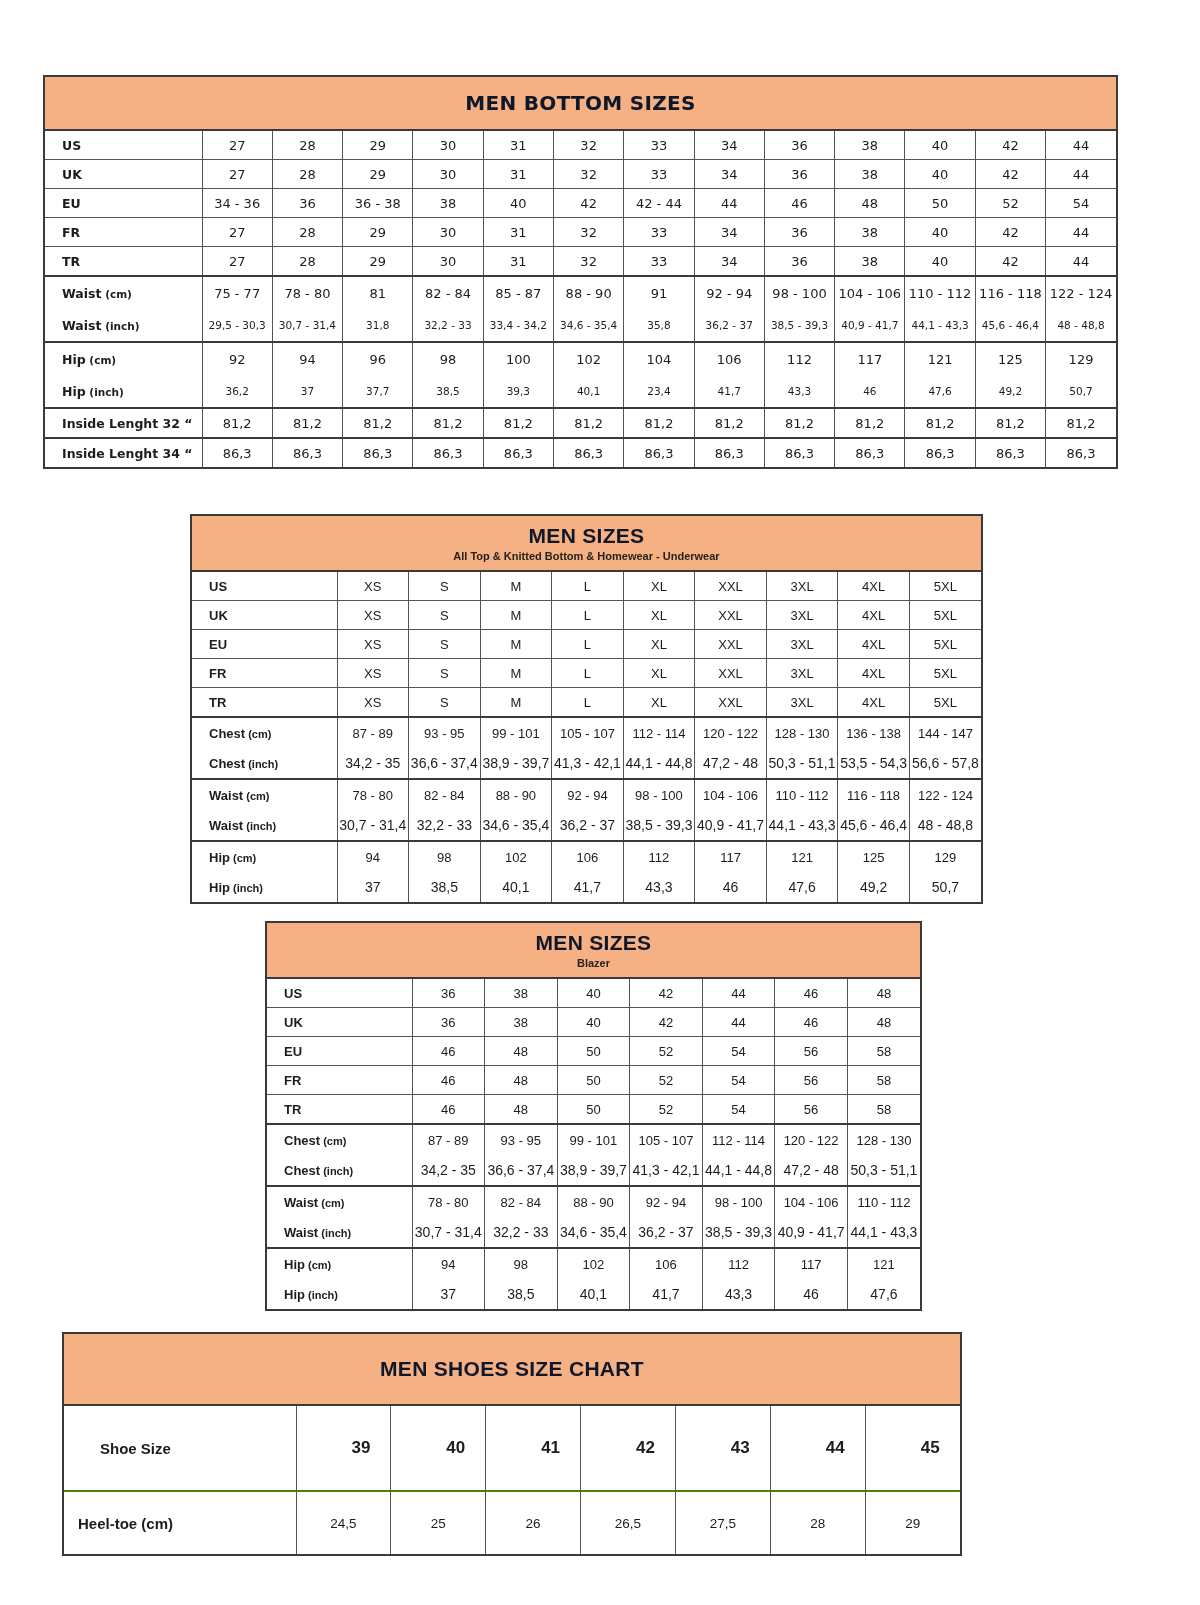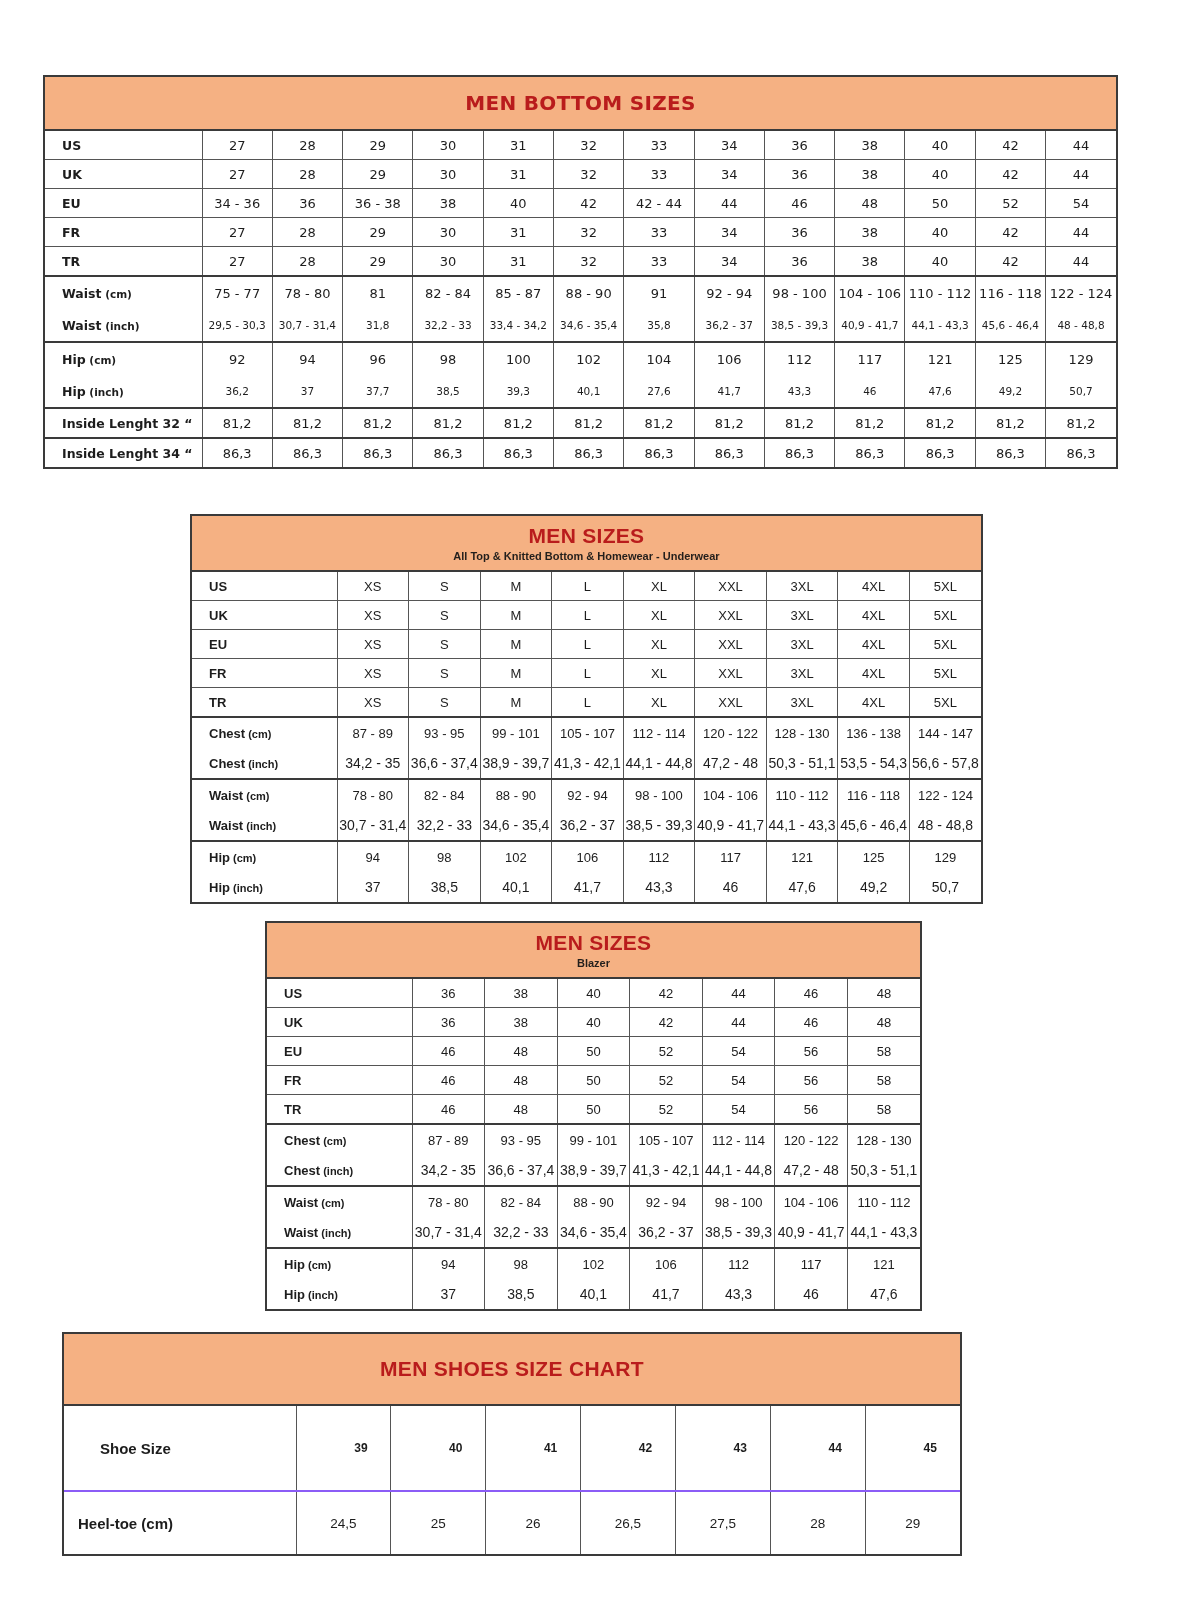--- a/index.html
+++ b/index.html
@@ -21,21 +21,21 @@
     background:#F5B183;
     border-bottom:2px solid #3a3a3a;
     display:flex;
     flex-direction:column;
     align-items:center;
     justify-content:center;
     text-align:center;
   }
   .tbl-title{
     font-weight:bold;
-    color:#b91c1c;
+    color:#0f172a;
     letter-spacing:.3px;
   }
   .tbl-subtitle{
     font-weight:bold;
     color:#231f1c;
     font-size:11px;
     margin-top:2px;
   }
   table{border-collapse:collapse;table-layout:fixed;width:100%;}
   td{
@@ -96,22 +96,22 @@
 
   
   .t4{left:62px;top:1332px;width:900px;}
   .t4 .tbl-header{height:70px;}
   .t4 .tbl-title{font-size:21px;}
   .t4 col.label{width:232px;}
   .t4 td{font-size:13.5px;}
   .t4 .row-label{font-size:15px;padding-left:14px;}
   .t4 .lbl-unit{font-size:15px;}
   .t4 tr:nth-child(1) td{height:84px;padding-left:36px;}
-  .t4 tr:nth-child(1) td.cell{font-weight:bold;font-size:12px;}
-  .t4 tr:nth-child(2) td{height:62px;border-top:2px solid #8b5cf6;}
+  .t4 tr:nth-child(1) td.cell{font-weight:bold;font-size:17px;}
+  .t4 tr:nth-child(2) td{height:62px;border-top:2px solid #4d7c0f;}
 </style>
 </head>
 <body>
 
 <div class="page">
 
   <div class="size-table t1">
     <div class="tbl-header">
       <div class="tbl-title">MEN BOTTOM SIZES</div>
     </div>
@@ -262,21 +262,21 @@
             <td class="cell">129</td>
           </tr>
           <tr>
             <td class="row-label"><span>Hip</span><span class="lbl-unit"> (inch)</span></td>
             <td class="cell small">36,2</td>
             <td class="cell small">37</td>
             <td class="cell small">37,7</td>
             <td class="cell small">38,5</td>
             <td class="cell small">39,3</td>
             <td class="cell small">40,1</td>
-            <td class="cell small">27,6</td>
+            <td class="cell small">23,4</td>
             <td class="cell small">41,7</td>
             <td class="cell small">43,3</td>
             <td class="cell small">46</td>
             <td class="cell small">47,6</td>
             <td class="cell small">49,2</td>
             <td class="cell small">50,7</td>
           </tr>
           <tr>
             <td class="row-label"><span>Inside Lenght 32 “</span></td>
             <td class="cell">81,2</td>

